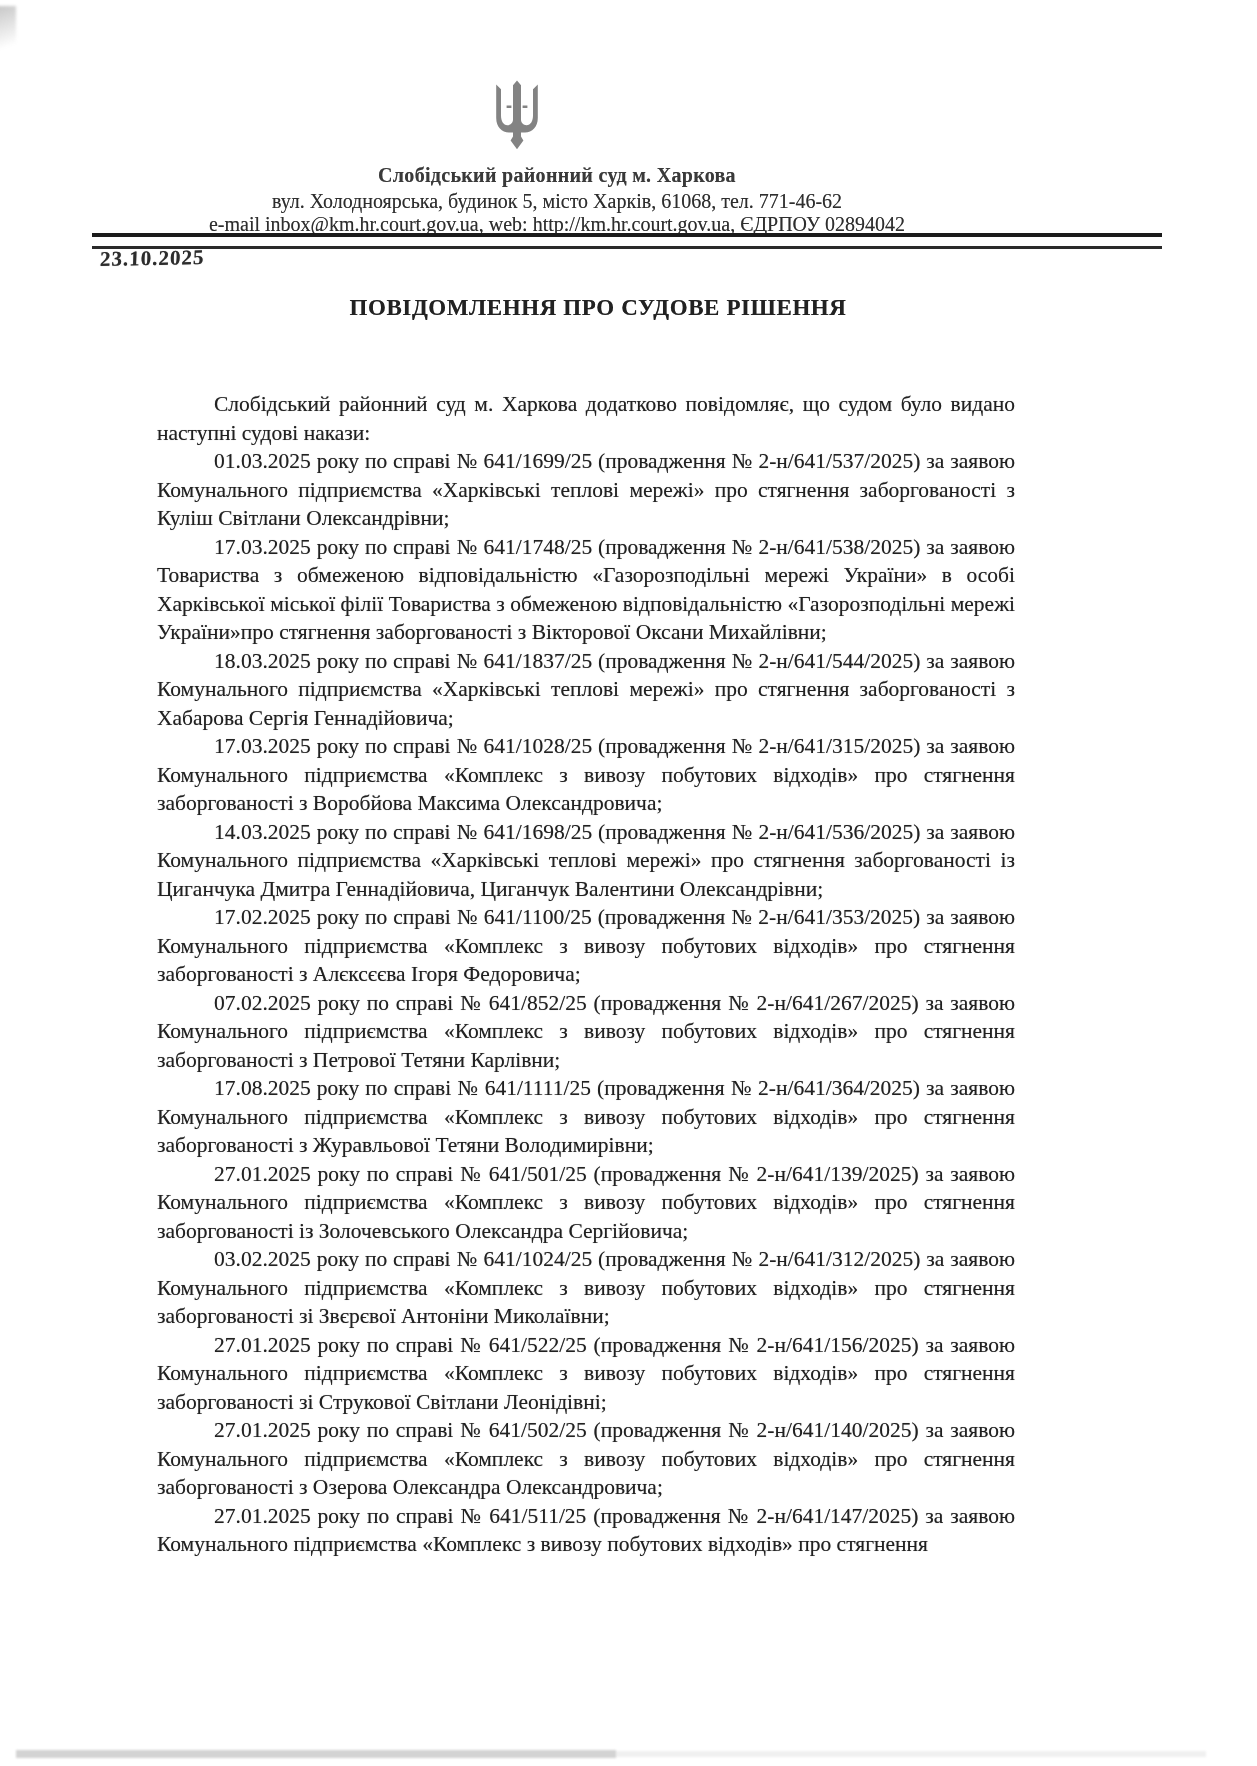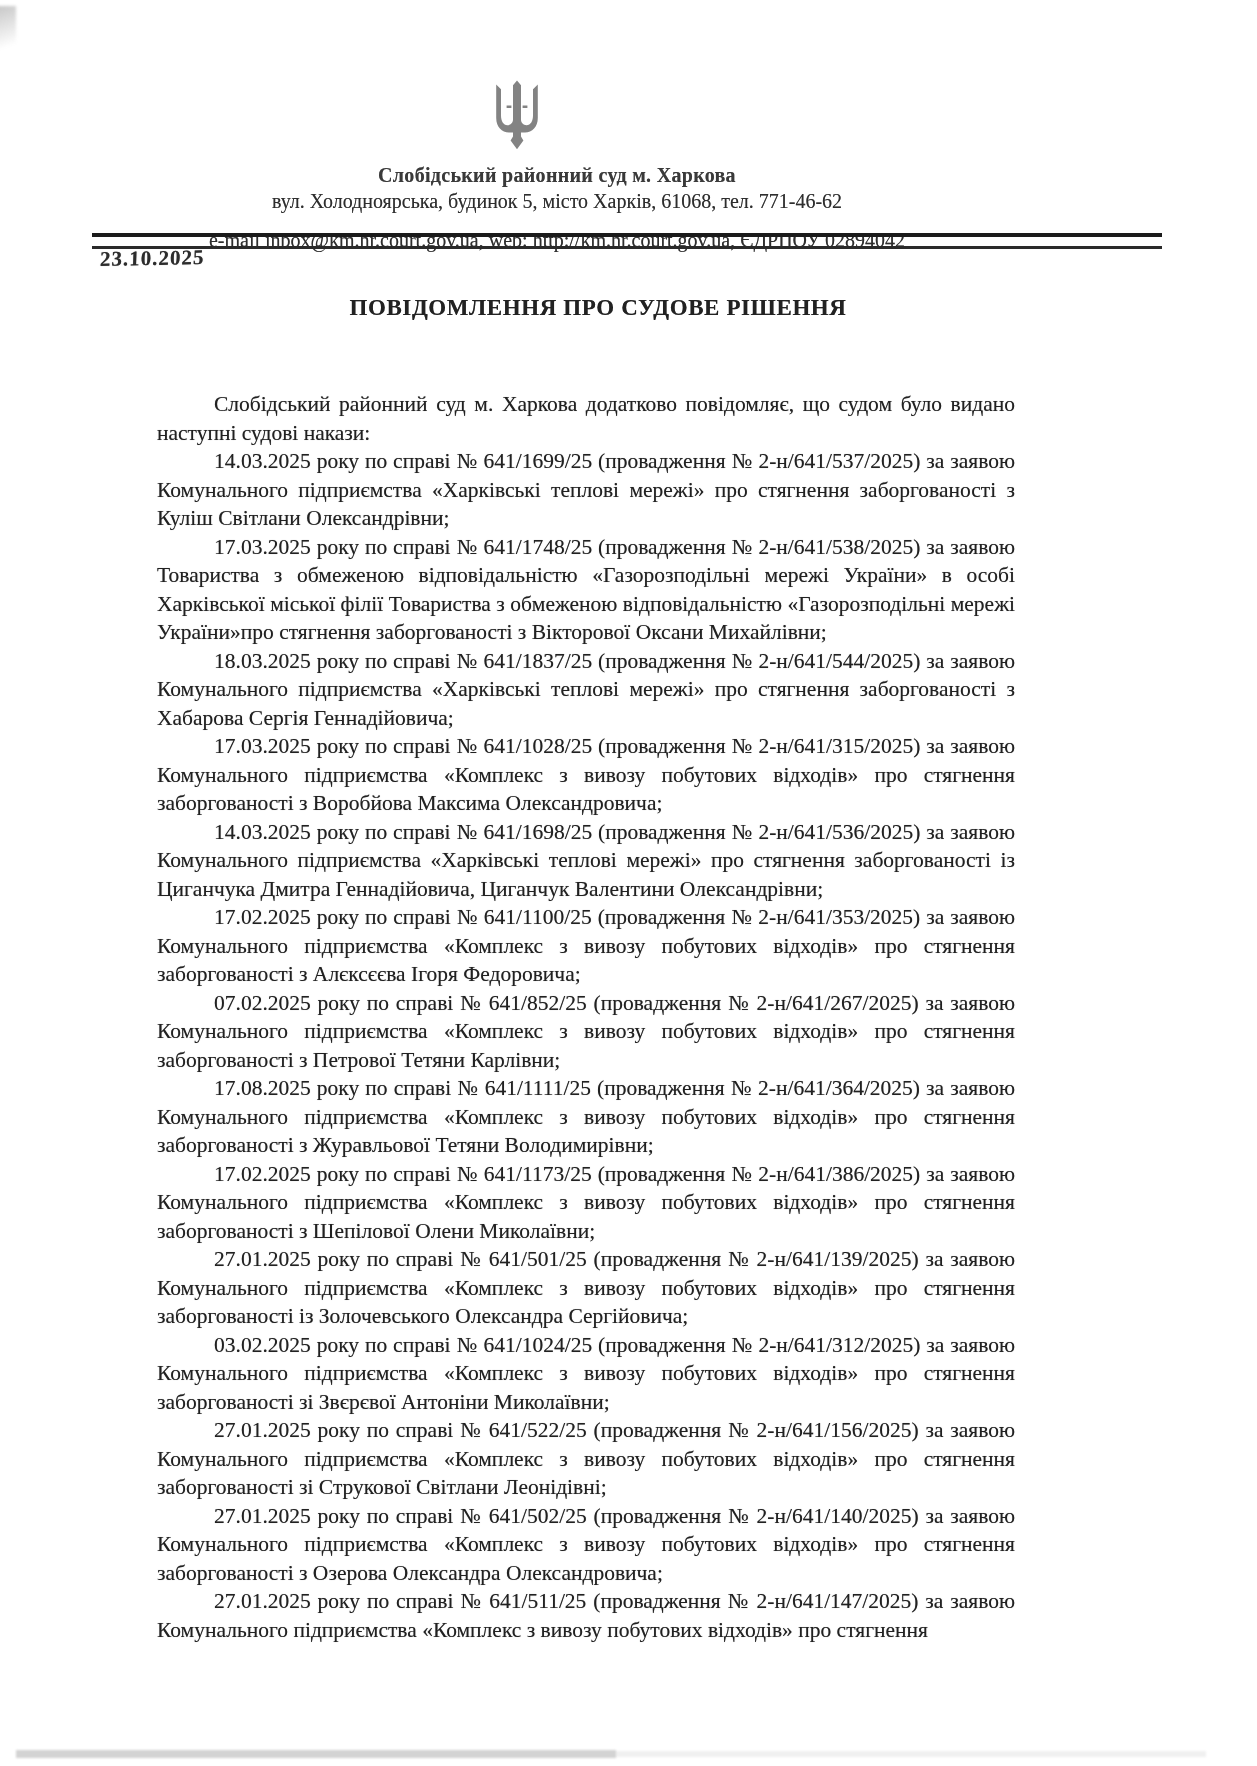--- a/index.html
+++ b/index.html
@@ -21,21 +21,21 @@
   }
   .hdr-line {
     position: absolute; left: 0; width: 1114px;
     text-align: center;
     font-size: 20px; line-height: 24px;
     color: #2e2e2e;
     text-shadow: 0 0 .6px rgba(60,60,60,.55);
   }
   .court-name { top: 163px; font-weight: bold; letter-spacing: .3px; color: #3a3a3a; }
   .addr       { top: 189px; font-family: Liberation Serif, serif; }
-  .contact    { top: 212px; margin-top: 16px; }
+  .contact    { top: 212px; }
 
   .rule {
     position: absolute; left: 92px; top: 233px;
     width: 1070px; height: 9px;
     border-top: 4px solid #1b1b1b;
     border-bottom: 3px solid #2a2a2a;
     filter: blur(.3px);
   }
   .scan-date {
     position: absolute; left: 100px; top: 246px;
@@ -100,29 +100,28 @@
   <div class="hdr-line contact">e-mail inbox@km.hr.court.gov.ua, web: http://km.hr.court.gov.ua, ЄДРПОУ 02894042</div>
 
   <div class="rule"></div>
 
   <div class="scan-date">23.10.2025</div>
 
   <div class="doc-title">ПОВІДОМЛЕННЯ ПРО СУДОВЕ РІШЕННЯ</div>
 
   <div class="body-text">
     <p>Слобідський районний суд м. Харкова додатково повідомляє, що судом було видано наступні судові накази:</p>
-    <p>14.03.2025 року по справі № 641/1699/25 (провадження № 2-н/641/537/2025) за заявою Комунального підприємства «Харківські теплові мережі» про стягнення заборгованості з Куліш Світлани Олександрівни;</p>
+    <p>01.03.2025 року по справі № 641/1699/25 (провадження № 2-н/641/537/2025) за заявою Комунального підприємства «Харківські теплові мережі» про стягнення заборгованості з Куліш Світлани Олександрівни;</p>
     <p>17.03.2025 року по справі № 641/1748/25 (провадження № 2-н/641/538/2025) за заявою Товариства з обмеженою відповідальністю «Газорозподільні мережі України» в особі Харківської міської філії Товариства з обмеженою відповідальністю «Газорозподільні мережі України»про стягнення заборгованості з Вікторової Оксани Михайлівни;</p>
     <p>18.03.2025 року по справі № 641/1837/25 (провадження № 2-н/641/544/2025) за заявою Комунального підприємства «Харківські теплові мережі» про стягнення заборгованості з Хабарова Сергія Геннадійовича;</p>
     <p>17.03.2025 року по справі № 641/1028/25 (провадження № 2-н/641/315/2025) за заявою Комунального підприємства «Комплекс з вивозу побутових відходів» про стягнення заборгованості з Воробйова Максима Олександровича;</p>
     <p>14.03.2025 року по справі № 641/1698/25 (провадження № 2-н/641/536/2025) за заявою Комунального підприємства «Харківські теплові мережі» про стягнення заборгованості із Циганчука Дмитра Геннадійовича, Циганчук Валентини Олександрівни;</p>
     <p>17.02.2025 року по справі № 641/1100/25 (провадження № 2-н/641/353/2025) за заявою Комунального підприємства «Комплекс з вивозу побутових відходів» про стягнення заборгованості з Алєксєєва Ігоря Федоровича;</p>
     <p>07.02.2025 року по справі № 641/852/25 (провадження № 2-н/641/267/2025) за заявою Комунального підприємства «Комплекс з вивозу побутових відходів» про стягнення заборгованості з Петрової Тетяни Карлівни;</p>
     <p>17.08.2025 року по справі № 641/1111/25 (провадження № 2-н/641/364/2025) за заявою Комунального підприємства «Комплекс з вивозу побутових відходів» про стягнення заборгованості з Журавльової Тетяни Володимирівни;</p>
-    <p>17.02.2025 року по справі № 641/1173/25 (провадження № 2-н/641/386/2025) за заявою Комунального підприємства «Комплекс з вивозу побутових відходів» про стягнення заборгованості з Шепілової Олени Миколаївни;</p>
     <p>27.01.2025 року по справі № 641/501/25 (провадження № 2-н/641/139/2025) за заявою Комунального підприємства «Комплекс з вивозу побутових відходів» про стягнення заборгованості із Золочевського Олександра Сергійовича;</p>
     <p>03.02.2025 року по справі № 641/1024/25 (провадження № 2-н/641/312/2025) за заявою Комунального підприємства «Комплекс з вивозу побутових відходів» про стягнення заборгованості зі Звєрєвої Антоніни Миколаївни;</p>
     <p>27.01.2025 року по справі № 641/522/25 (провадження № 2-н/641/156/2025) за заявою Комунального підприємства «Комплекс з вивозу побутових відходів» про стягнення заборгованості зі Струкової Світлани Леонідівні;</p>
     <p>27.01.2025 року по справі № 641/502/25 (провадження № 2-н/641/140/2025) за заявою Комунального підприємства «Комплекс з вивозу побутових відходів» про стягнення заборгованості з Озерова Олександра Олександровича;</p>
     <p>27.01.2025 року по справі № 641/511/25 (провадження № 2-н/641/147/2025) за заявою Комунального підприємства «Комплекс з вивозу побутових відходів» про стягнення</p>
   </div>
 
   <div class="artifact-corner"></div>
   <div class="artifact-bottom-left"></div>
   <div class="artifact-bottom-right"></div>

